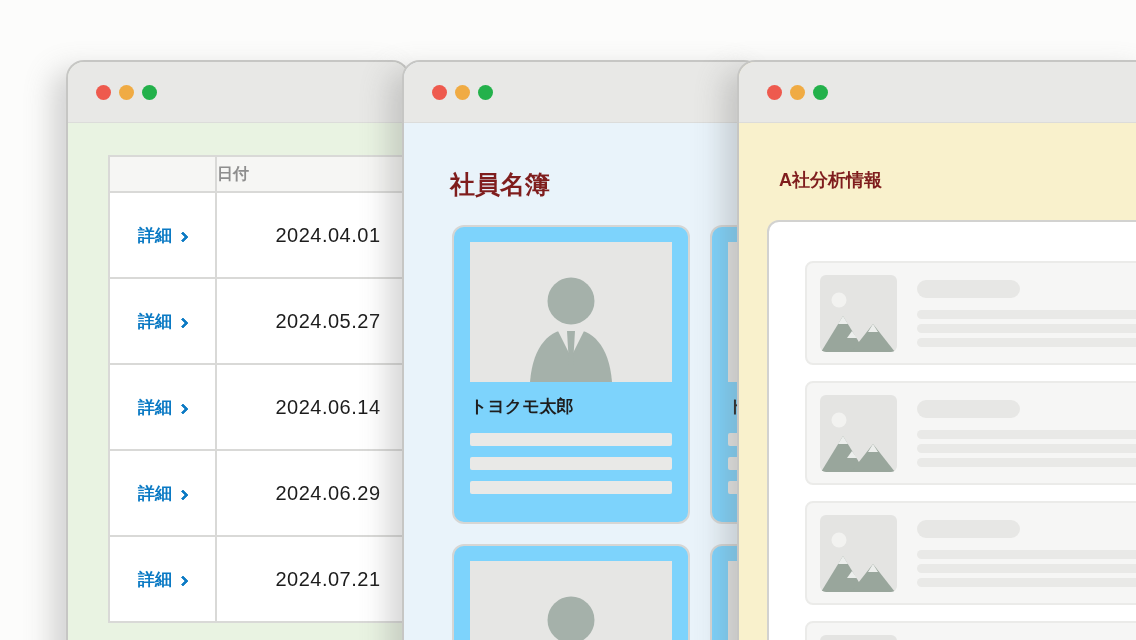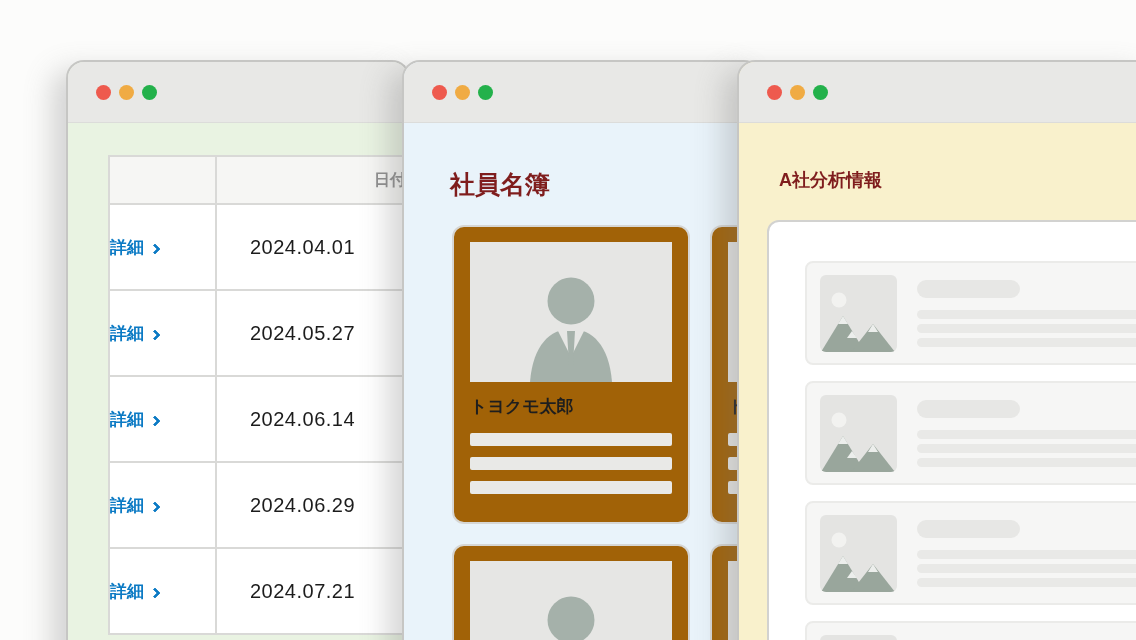--- a/index.html
+++ b/index.html
@@ -28,44 +28,44 @@
   .dot-yellow { background:#f0ab43; }
   .dot-green  { background:#23b14b; }
 
   
   .records-table {
     margin:32px 0 0 40px; width:300px; border-collapse:collapse;
     background:#ffffff; table-layout:fixed;
   }
   .records-table th, .records-table td { border:2px solid #d9d9d7; }
   .records-table th {
-    height:48px; background:#f6f6f4; color:#8e8e8e;
-    font-size:16px; font-weight:700; text-align:right;
-  }
-  .records-table td { height:86px; text-align:left; vertical-align:middle; }
+    height:36px; background:#f6f6f4; color:#8e8e8e;
+    font-size:16px; font-weight:700; text-align:left;
+  }
+  .records-table td { height:86px; text-align:center; vertical-align:middle; }
   .col-action { width:107px; }
   .detail-link {
     color:#0b7ac4; font-weight:700; font-size:17px; text-decoration:none;
     white-space:nowrap; cursor:pointer;
   }
   .chev {
     display:inline-block; width:8px; height:8px;
     border-top:3px solid #0b7ac4; border-right:3px solid #0b7ac4;
     border-radius:1px; transform:rotate(45deg); margin-left:7px;
   }
   .date-cell { font-size:20px; color:#1c1c1c; letter-spacing:.5px;padding-left:33px; }
 
   
   .roster-title, .analysis-title {
     position:absolute; font-weight:700; color:#7f1d1d;
   }
   .roster-title { left:46px; top:106px; font-size:25px; }
   .card {
     position:absolute; width:238px; height:299px;
-    background:#a16207; border:2px solid #d6d6d4; border-radius:12px;
+    background:#7dd3fc; border:2px solid #d6d6d4; border-radius:12px;
     padding:15px 16px; cursor:pointer;
   }
   .card-img {
     height:140px; background:#e6e6e4; position:relative; overflow:hidden;
   }
   .card-img svg { position:absolute; bottom:0; left:50%; transform:translateX(-50%); }
   .card-name { margin-top:13px; font-size:17px; font-weight:700; color:#1e1e1e; height:22px; }
   .card-line { height:13px; background:#e9e9e7; border-radius:2px; }
   .card-line.l1 { margin-top:16px; }
   .card-line.l2, .card-line.l3 { margin-top:11px; }

